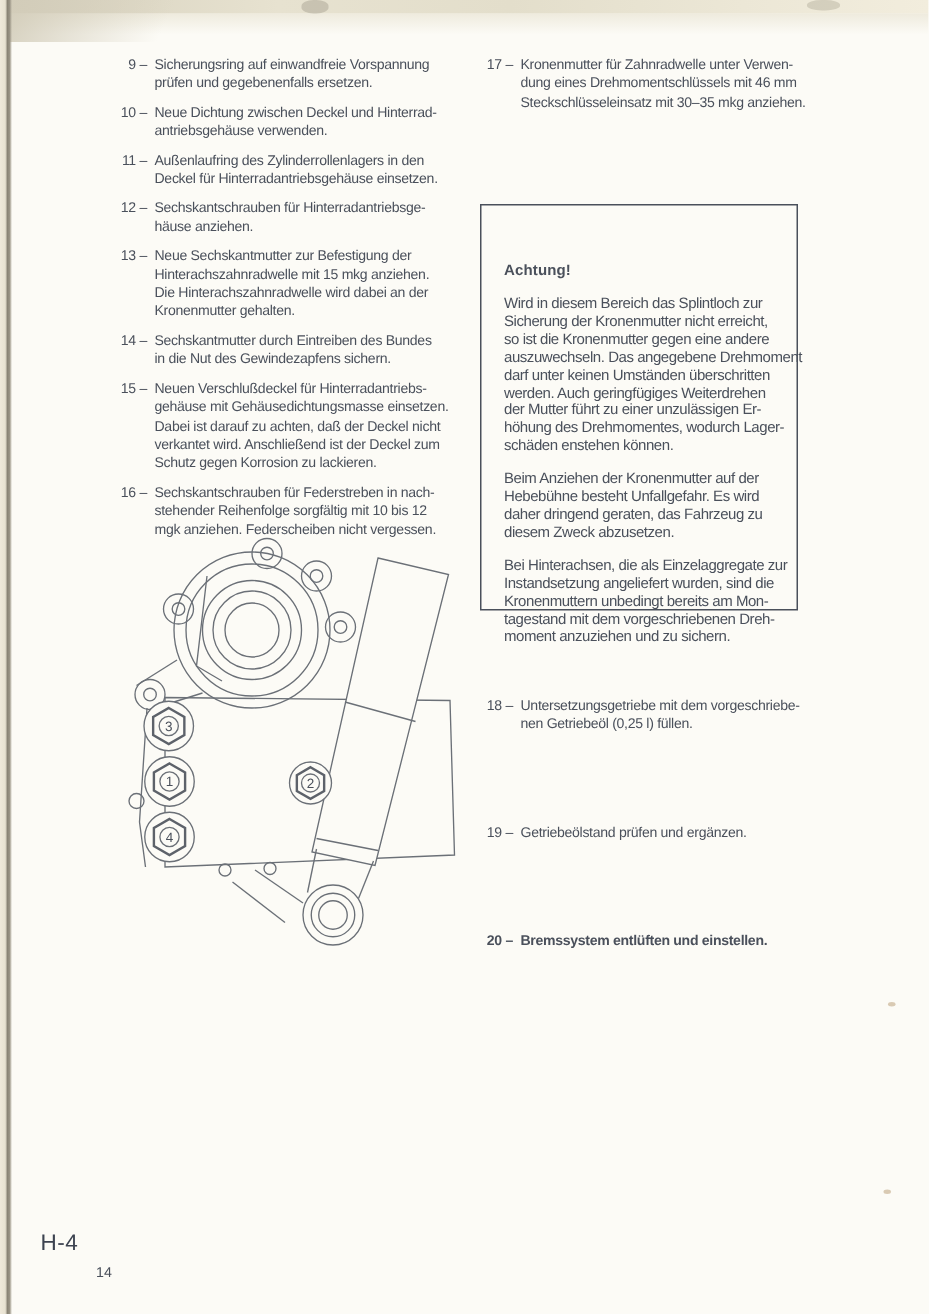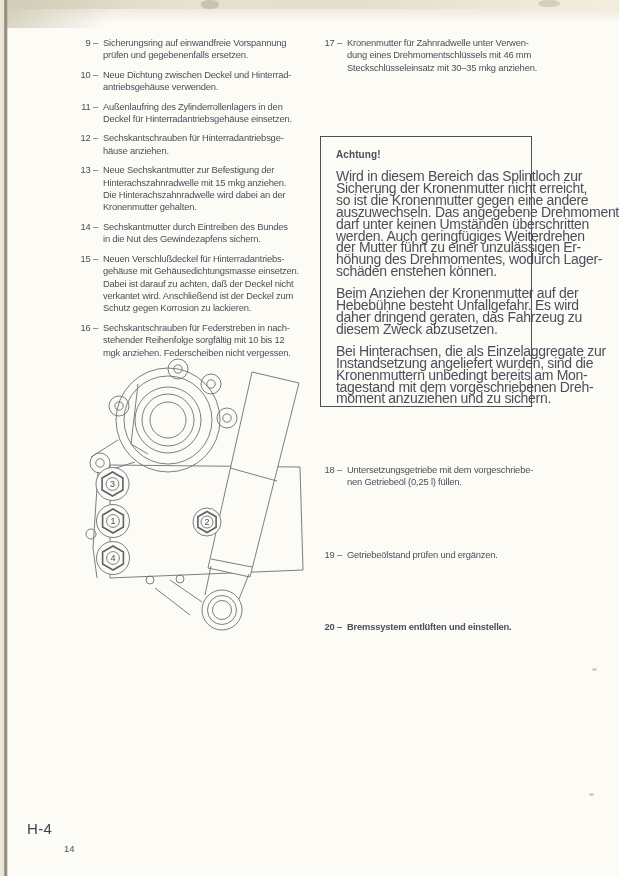--- a/index.html
+++ b/index.html
@@ -22,22 +22,22 @@
   .item{display:flex;font-size:9.4px;line-height:12.4px;letter-spacing:-0.2px;margin-bottom:7px;}
   .item .num{flex:none;width:26px;text-align:right;padding-right:5px;white-space:nowrap;}
   .item .txt{white-space:pre;}
   .left-col{position:absolute;left:72px;top:37px;width:240px;}
   .item-17{position:absolute;left:316px;top:37px;width:248px;}
   .item-18{position:absolute;left:316px;top:464px;width:248px;}
   .item-19{position:absolute;left:316px;top:549px;width:248px;}
   .item-20{position:absolute;left:316px;top:621px;width:248px;font-weight:bold;}
   .warning-box{position:absolute;left:320px;top:136px;width:212px;height:271px;box-sizing:border-box;
     border:1.6px solid #4a505b;padding:12px 10px 0 15px;background:#fcfbf6;}
-  .wtitle{font-size:10px;font-weight:bold;letter-spacing:.1px;margin-bottom:11px;}
-  .wpara{font-size:14px;line-height:11.9px;letter-spacing:-0.3px;white-space:pre;margin-bottom:10px;}
+  .wtitle{font-size:10px;font-weight:bold;letter-spacing:.1px;margin-bottom:11px;margin-top:26px;}
+  .wpara{font-size:10px;line-height:11.9px;letter-spacing:-0.3px;white-space:pre;margin-bottom:10px;}
   
   .figure{position:absolute;left:58px;top:352px;}
   .figure *{vector-effect:non-scaling-stroke;}
   .fig-line{fill:none;stroke:#6b7077;stroke-width:.9px;}
   .fig-line-thick{fill:none;stroke:#5d626a;stroke-width:1.6px;}
   .fig-white{fill:#fcfbf6;stroke:#6b7077;stroke-width:.9px;}
   .callout-num{font-family:"Liberation Sans",sans-serif;font-size:9px;fill:#4a505b;text-anchor:middle;}
   
   .section-code{position:absolute;left:27px;top:820px;font-size:15px;letter-spacing:.3px;color:#3d4350;}
   .page-number{position:absolute;left:28px;top:843px;font-size:9.5px;color:#4a505b;margin-left:36px;}

